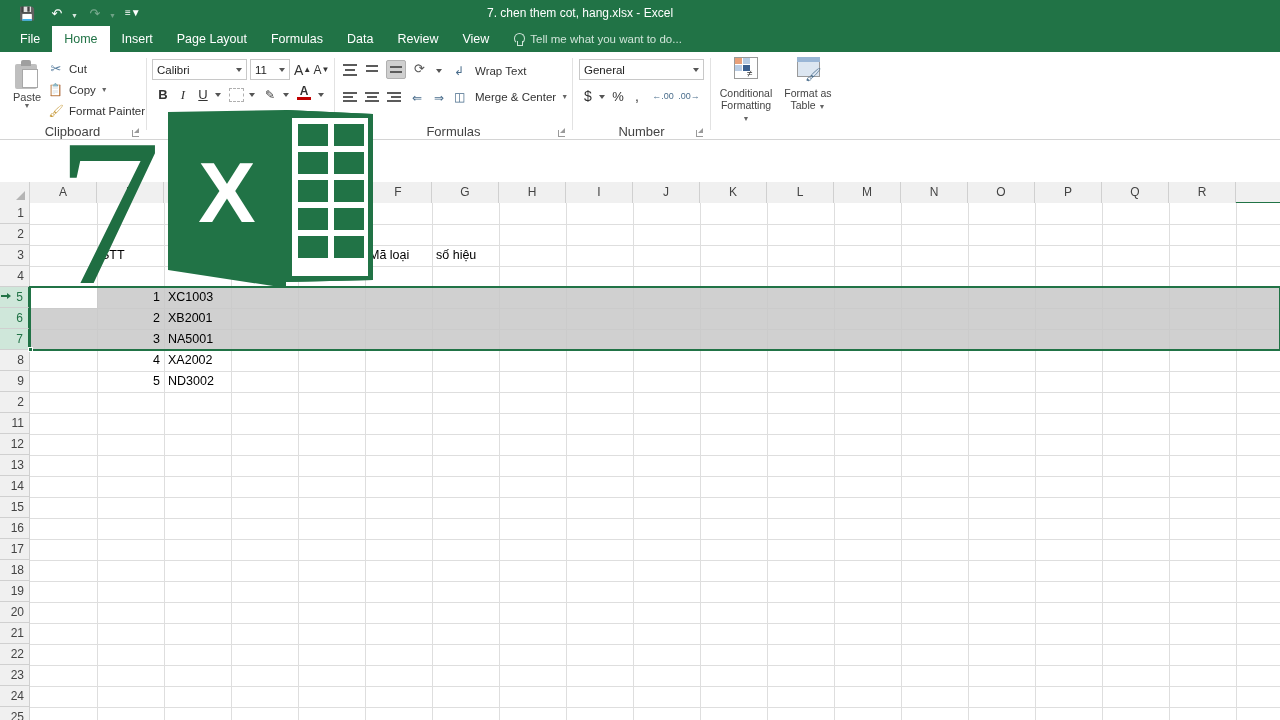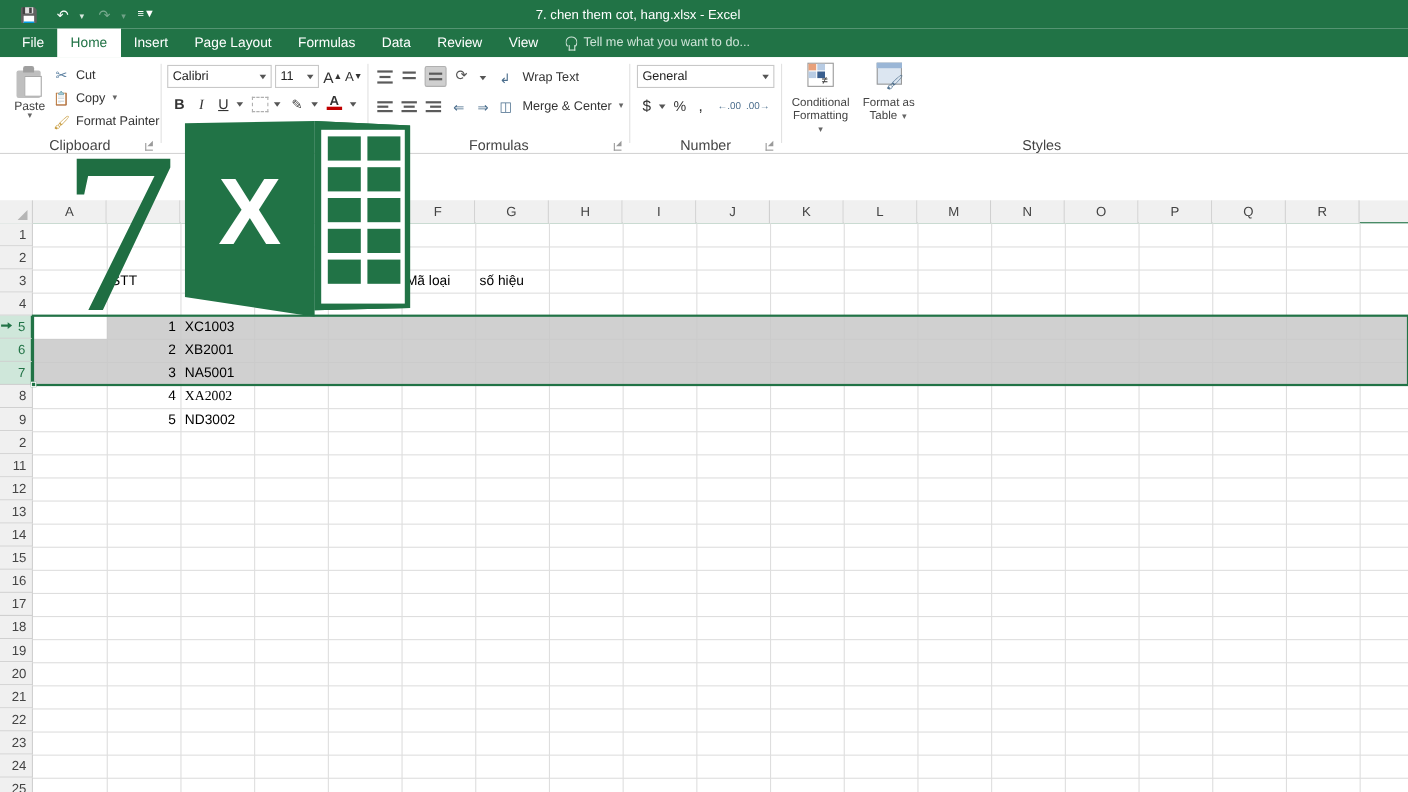--- a/index.html
+++ b/index.html
@@ -456,21 +456,20 @@
       <div class="cf-item" style="left:66px;">
         <div class="cf-ico">
           <span style="position:absolute;left:4px;top:1px;width:23px;height:20px;border:1px solid #9a9a9a;background:#dce6f1;display:block;"></span>
           <span style="position:absolute;left:4px;top:1px;width:23px;height:5px;background:#9ab6d6;display:block;"></span>
           <span style="position:absolute;left:12px;top:12px;font-size:13px;color:#4a6d8c;line-height:13px;">🖌</span>
         </div>
         <span>Format as Table</span>
         <span style="font-size:7px;color:#666;">▼</span>
       </div>
 
-      <div class="grp-label" style="left:0; width:470px;">Styles</div>
     </div>
   </div>
 
 
   <div class="gridwrap">
     <div class="colhead" id="colhead">
       <div class="corner"></div>
     <div class="ch" style="left: 30px; width: 67px;">A</div>
         <div class="ch" style="left: 97px; width: 67px;">B</div>
         <div class="ch" style="left: 164px; width: 67px;">C</div>
@@ -571,21 +570,21 @@
           <div class="cell" style="left: 67px; top: 42px; width: 67px;">STT</div>
           <div class="cell" style="left: 335px; top: 42px; width: 67px;">Mã loại</div>
           <div class="cell" style="left: 402px; top: 42px; width: 67px;">số hiệu</div>
           <div class="cell right" style="left: 67px; top: 84px; width: 67px;">1</div>
           <div class="cell" style="left: 134px; top: 84px; width: 67px;">XC1003</div>
           <div class="cell right" style="left: 67px; top: 105px; width: 67px;">2</div>
           <div class="cell" style="left: 134px; top: 105px; width: 67px;">XB2001</div>
           <div class="cell right" style="left: 67px; top: 126px; width: 67px;">3</div>
           <div class="cell" style="left: 134px; top: 126px; width: 67px;">NA5001</div>
           <div class="cell right" style="left: 67px; top: 147px; width: 67px;">4</div>
-          <div class="cell" style="left: 134px; top: 147px; width: 67px; font-family: Liberation Serif, serif;">XA2002</div>
+          <div class="cell" style="left: 134px; top: 147px; width: 67px;">XA2002</div>
           <div class="cell right" style="left: 67px; top: 168px; width: 67px;">5</div>
           <div class="cell" style="left: 134px; top: 168px; width: 67px;">ND3002</div>
         </div>
     </div>
   </div>
 
   <div class="seven">7</div>
 
   <div class="xlogo">
     <svg viewBox="0 0 205 178" width="205" height="178">

